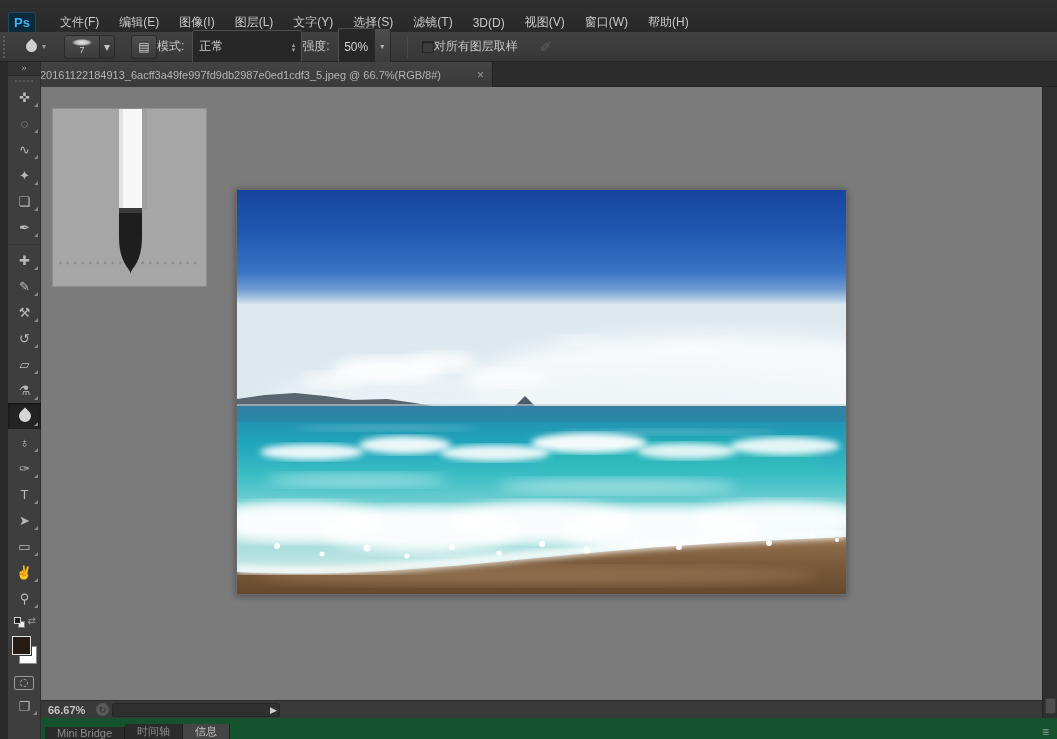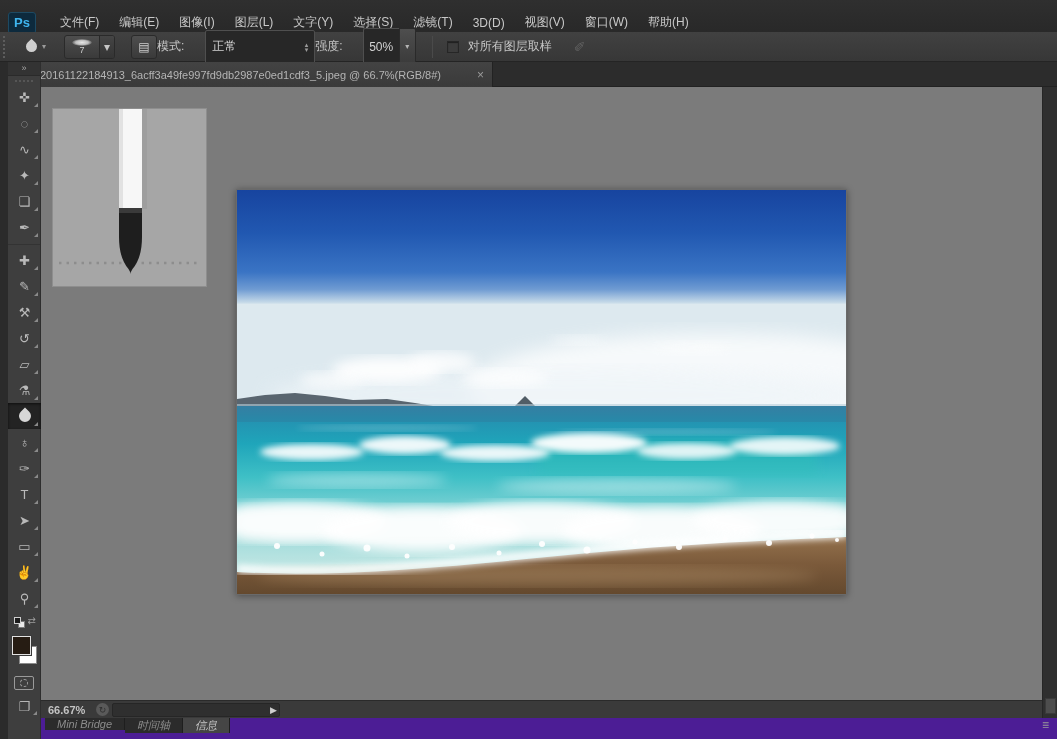--- a/index.html
+++ b/index.html
@@ -58,44 +58,44 @@
   }
   .panel-toggle {
     margin-left:16px; width:26px; height:24px;
     border:1px solid #2a2a2a; border-radius:3px;
     background:linear-gradient(#4e4e4e,#3a3a3a);
     display:flex; align-items:center; justify-content:center;
     color:#cfcfcf; font-size:12px;
   }
   .opt-label { color:#c6c6c6; }
   .mode-select {
-    margin-left:21px; width:110px; height:22px;
+    margin-left:8px; width:110px; height:22px;
     background:#272727; border:1px solid #4f4f4f; border-radius:2px;
     display:flex; align-items:center; padding:16px 6px; color:#d2d2d2;
   }
   .mode-carets { margin-left:auto; display:flex; flex-direction:column; line-height:5px; font-size:7px; color:#9a9a9a; }
-  .strength-group { display:flex; margin-left:20px; height:38px; }
+  .strength-group { display:flex; margin-left:8px; height:38px; }
   .strength-field {
     width:36px; background:#272727; border:1px solid #4f4f4f; border-right:none;
     border-radius:2px 0 0 2px; color:#d2d2d2;
     display:flex; align-items:center; justify-content:center;
   }
   .strength-caret {
     width:17px; background:linear-gradient(#4e4e4e,#3a3a3a);
     border:1px solid #2a2a2a; border-radius:0 2px 2px 0;
     display:flex; align-items:center; justify-content:center;
     font-size:8px; color:#b5b5b5;
   }
   .opt-sep { width:1px; height:22px; background:#2b2b2b; border-right:1px solid #4a4a4a; margin-left:16px; }
   .checkbox {
     width:12px; height:12px; margin-left:14px;
     background:#3c3c3c; border:1px solid #262626;
     box-shadow:inset 0 1px 1px rgba(0,0,0,.5);
   }
-  .checkbox-label { margin-left:9px; color:#c6c6c6; }
+  .checkbox-label { margin-left:0; color:#c6c6c6; }
   .pressure-icon { margin-left:22px; font-size:14px; color:#9a9a9a; opacity:.38; }
   
   .tabstrip {
     position:absolute; left:0; top:62px; width:1057px; height:25px;
     background:#2c2c2c; border-bottom:1px solid #222;
   }
   .doc-tab {
     position:absolute; left:31px; top:0; width:462px; height:25px;
     background:linear-gradient(#434343,#3a3a3a);
     border-right:1px solid #222; border-left:1px solid #222;
@@ -180,21 +180,21 @@
   }
   .status-strip {
     width:168px; height:14px; background:#2f2f2f;
     border:1px solid #262626; border-radius:2px;
     display:flex; align-items:center; justify-content:flex-end; padding-right:2px;
   }
   .status-expand { color:#cfcfcf; font-size:9px; margin-left:4px; }
   
   .bottomtabs {
     position:absolute; left:41px; top:718px; width:1016px; height:21px;
-    background:#4c1d95; display:flex; align-items:flex-start; font-size:11px;font-style:italic;
+    background:#14532d; display:flex; align-items:flex-end; font-size:11px;
   }
   .btab {
     display:flex; align-items:center; padding:0 12px;
     color:#8c8c8c; border-right:1px solid #1e1e1e; background:#2b2b2b;
   }
   .btab:first-child { margin-left:4px; }
   .btab.active { background:#454545; color:#c7c7c7; }
   .btab-spacer { flex:1; }
   .panel-menu { display:flex; align-items:center; color:#9a9a9a; font-size:12px; padding:0 8px; }
 </style>

